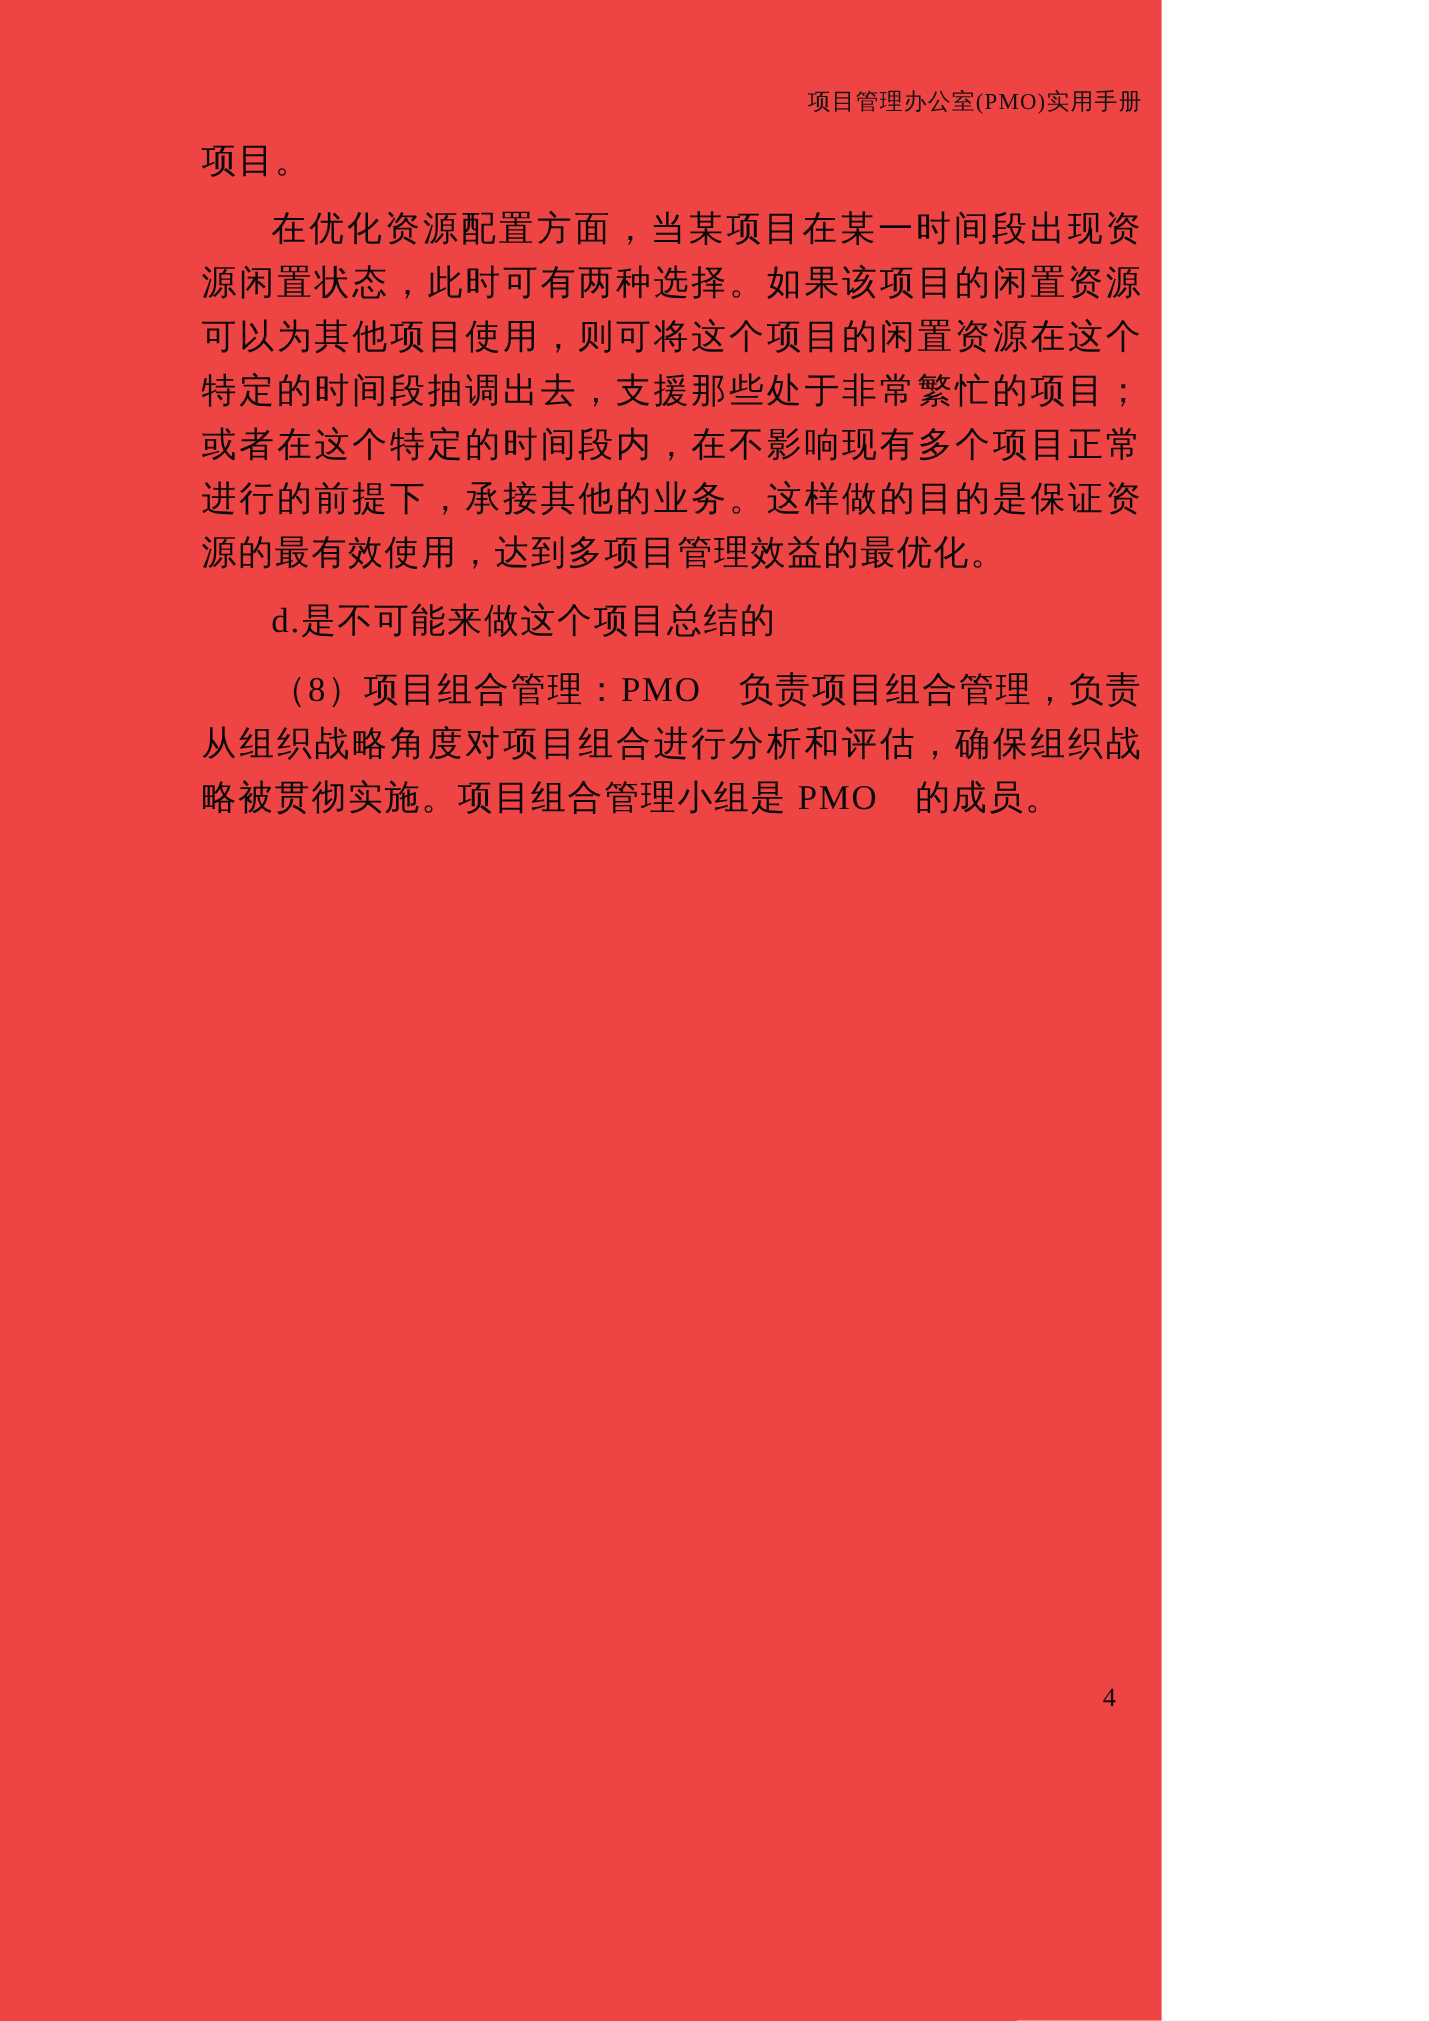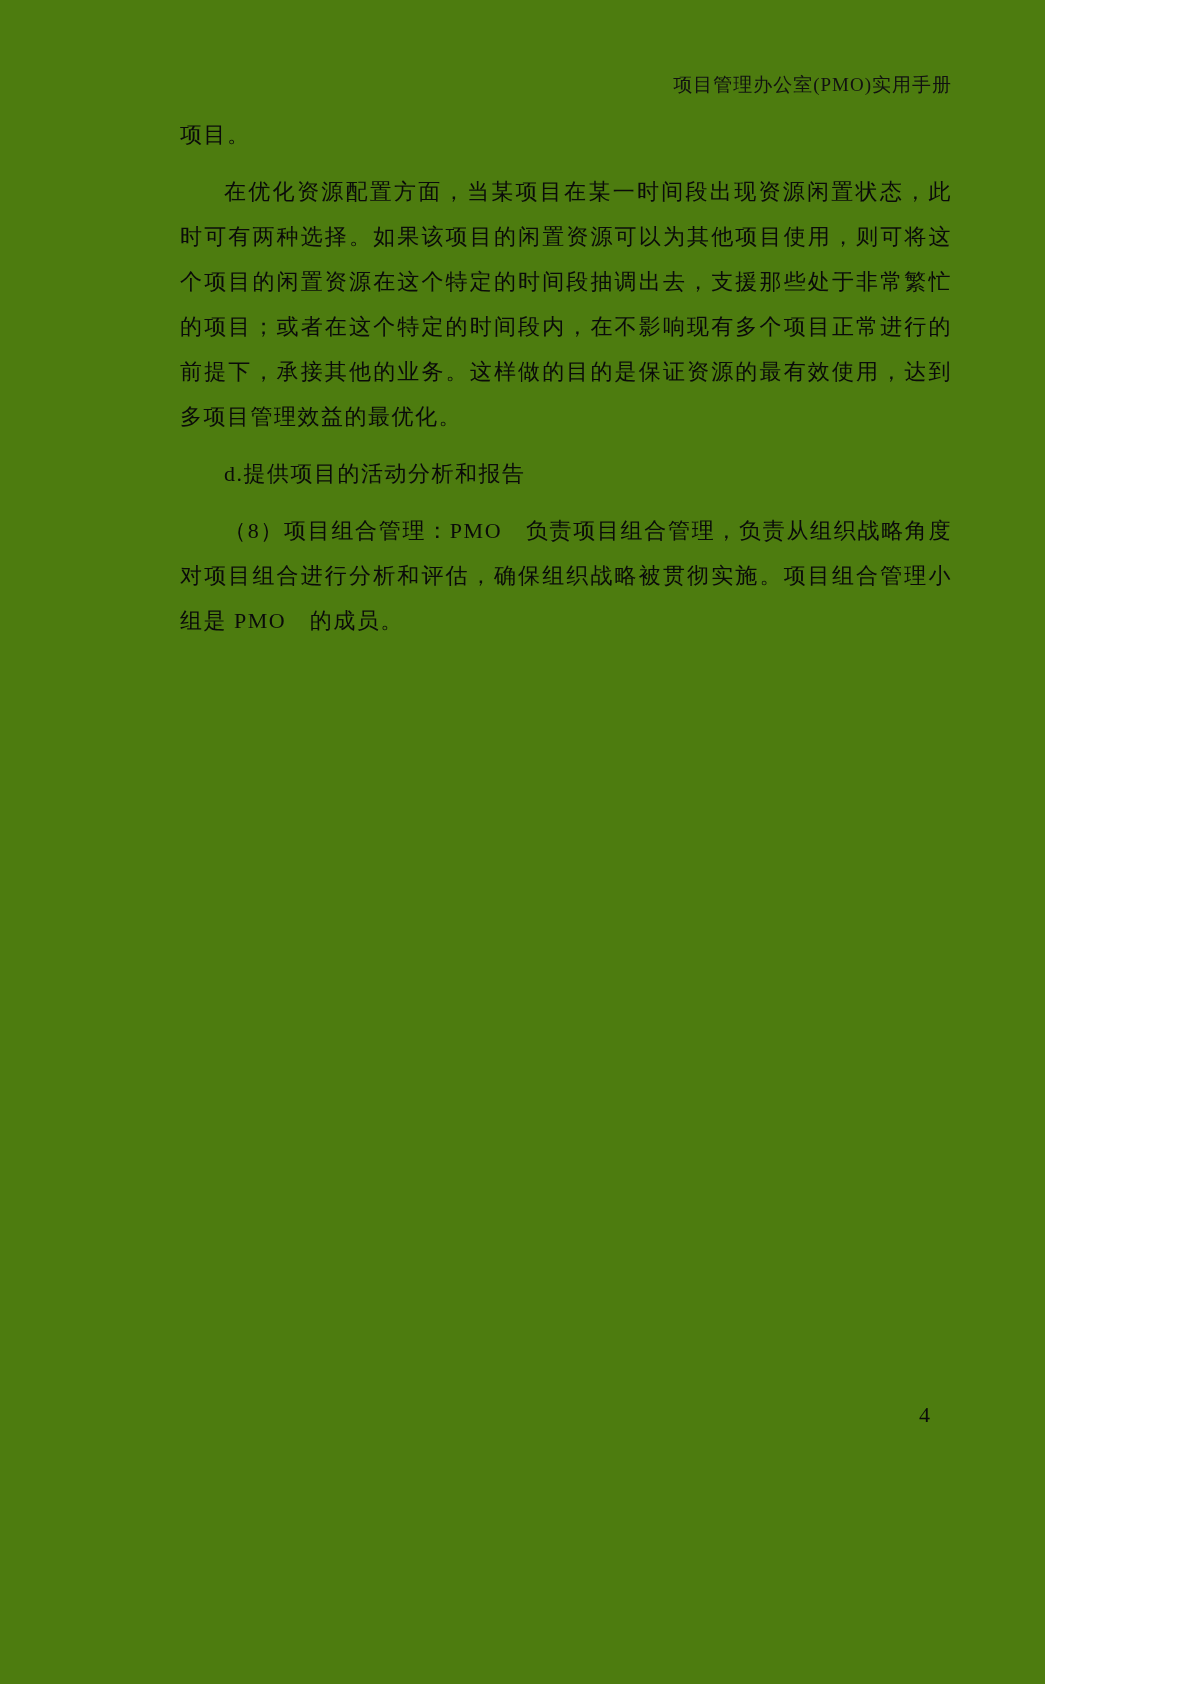--- a/index.html
+++ b/index.html
@@ -2,23 +2,23 @@
 <html><head>
 <meta charset="utf-8">
 <style>
   html, body {
     margin: 0;
     padding: 0;
     background: #ffffff;
   }
   .page {
     position: relative;
-    width: 1045px;
+    width: 968px;
     height: 1684px;
-    background: #4d7c0f;
+    background: #ef4444;
     font-family: "Liberation Serif", "DejaVu Serif", serif;
     color: #000000;
     overflow: hidden;
   }
   .page-header {
     position: absolute;
     top: 72px;
     left: 168px;
     width: 784px;
     text-align: right;
@@ -26,22 +26,22 @@
     letter-spacing: 1px;
     color: #111111;
   }
   .doc-body {
     position: absolute;
     top: 112px;
     left: 168px;
     width: 784px;
   }
   .doc-body p {
-    margin: 0 0 12px 12px;
-    font-size: 22px;
+    margin: 0 0 12px 0;
+    font-size: 29px;
     line-height: 45px;
     text-align: justify;
     letter-spacing: 1.5px;
     color: #0a0a0a;
   }
   .doc-body p.indent {
     text-indent: 2em;
   }
   .page-footer {
     position: absolute;
@@ -58,21 +58,21 @@
 
 <div class="page">
 
   <div class="page-header">
     <span>项目管理办公室(PMO)实用手册</span>
   </div>
 
   <div class="doc-body">
     <p>项目。</p>
     <p class="indent">在优化资源配置方面，当某项目在某一时间段出现资源闲置状态，此时可有两种选择。如果该项目的闲置资源可以为其他项目使用，则可将这个项目的闲置资源在这个特定的时间段抽调出去，支援那些处于非常繁忙的项目；或者在这个特定的时间段内，在不影响现有多个项目正常进行的前提下，承接其他的业务。这样做的目的是保证资源的最有效使用，达到多项目管理效益的最优化。</p>
-    <p class="indent">d.提供项目的活动分析和报告</p>
+    <p class="indent">d.是不可能来做这个项目总结的</p>
     <p class="indent">（8）项目组合管理：PMO　负责项目组合管理，负责从组织战略角度对项目组合进行分析和评估，确保组织战略被贯彻实施。项目组合管理小组是 PMO　的成员。</p>
   </div>
 
   <div class="page-footer">
     <span>4</span>
   </div>
 
 </div>
 
 </body></html>

